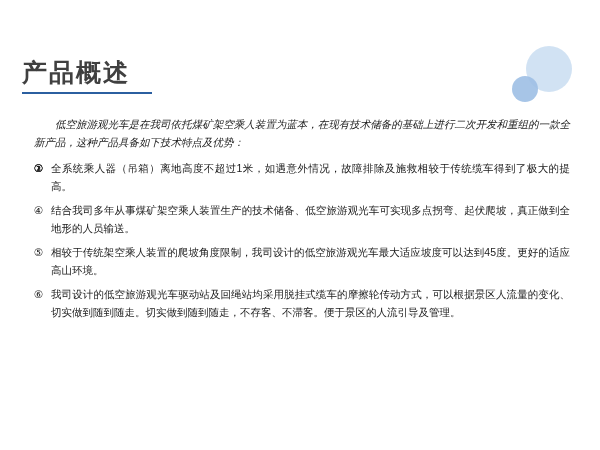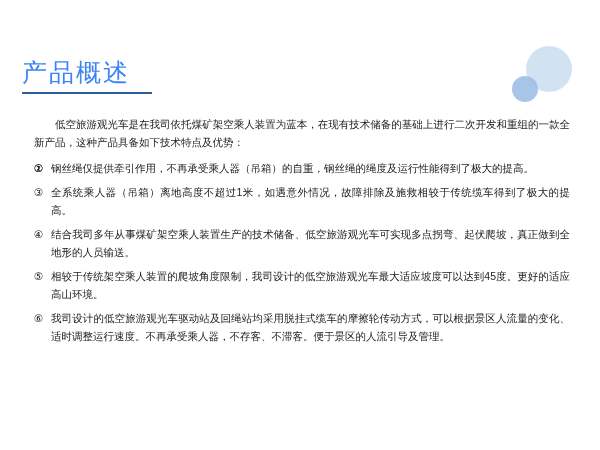--- a/index.html
+++ b/index.html
@@ -41,22 +41,22 @@
     right: 62px;
     top: 76px;
     background: #9dbfe4;
     opacity: 0.9;
   }
   .title {
     position: absolute;
     left: 22px;
     top: 56px;
     font-size: 25px;
-    font-weight: normal;
-    color: #3b82f6;
+    font-weight: bold;
+    color: #404040;
     letter-spacing: 2px;
     font-family: "DejaVu Sans", "Liberation Sans", sans-serif;
     text-align: right;
   }
   .title-rule {
     position: absolute;
     left: 22px;
     top: 92px;
     width: 130px;
     height: 2px;
@@ -68,20 +68,21 @@
     top: 116px;
     width: 536px;
   }
   .intro {
     font-size: 10.5px;
     line-height: 1.7;
     color: #1a1a1a;
     text-indent: 2em;
     margin: 0 0 7px 0;
     text-align: justify;
+    font-style: italic;
   }
   ol.items {
     list-style: none;
     margin: 0;
     padding: 0;
   }
   ol.items li {
     position: relative;
     font-size: 10.5px;
     line-height: 1.72;
@@ -111,34 +112,33 @@
 
   <div class="body">
     <p class="intro">低空旅游观光车是在我司依托煤矿架空乘人装置为蓝本，在现有技术储备的基础上进行二次开发和重组的一款全新产品，这种产品具备如下技术特点及优势：</p>
 
     <ol class="items">
       <li>
         <span class="marker">①</span>
       </li>
       <li>
         <span class="marker">②</span>
-        <span>钢丝绳仅提供牵引作用，不再承受乘人器（吊箱）的自重，钢丝绳的绳度及运行性能得到了极大的提高。</span>
       </li>
       <li>
         <span class="marker">③</span>
         <span>全系统乘人器（吊箱）离地高度不超过1米，如遇意外情况，故障排除及施救相较于传统缆车得到了极大的提高。</span>
       </li>
       <li>
         <span class="marker">④</span>
         <span>结合我司多年从事煤矿架空乘人装置生产的技术储备、低空旅游观光车可实现多点拐弯、起伏爬坡，真正做到全地形的人员输送。</span>
       </li>
       <li>
         <span class="marker">⑤</span>
         <span>相较于传统架空乘人装置的爬坡角度限制，我司设计的低空旅游观光车最大适应坡度可以达到45度。更好的适应高山环境。</span>
       </li>
       <li>
         <span class="marker">⑥</span>
-        <span>我司设计的低空旅游观光车驱动站及回绳站均采用脱挂式缆车的摩擦轮传动方式，可以根据景区人流量的变化、适时调整运行速度。不再承受乘人器，不存客、不滞客。便于景区的人流引导及管理。</span>
+        <span>我司设计的低空旅游观光车驱动站及回绳站均采用脱挂式缆车的摩擦轮传动方式，可以根据景区人流量的变化、切实做到随到随走。切实做到随到随走，不存客、不滞客。便于景区的人流引导及管理。</span>
       </li>
     </ol>
   </div>
 
 </div>
 
 </body></html>

